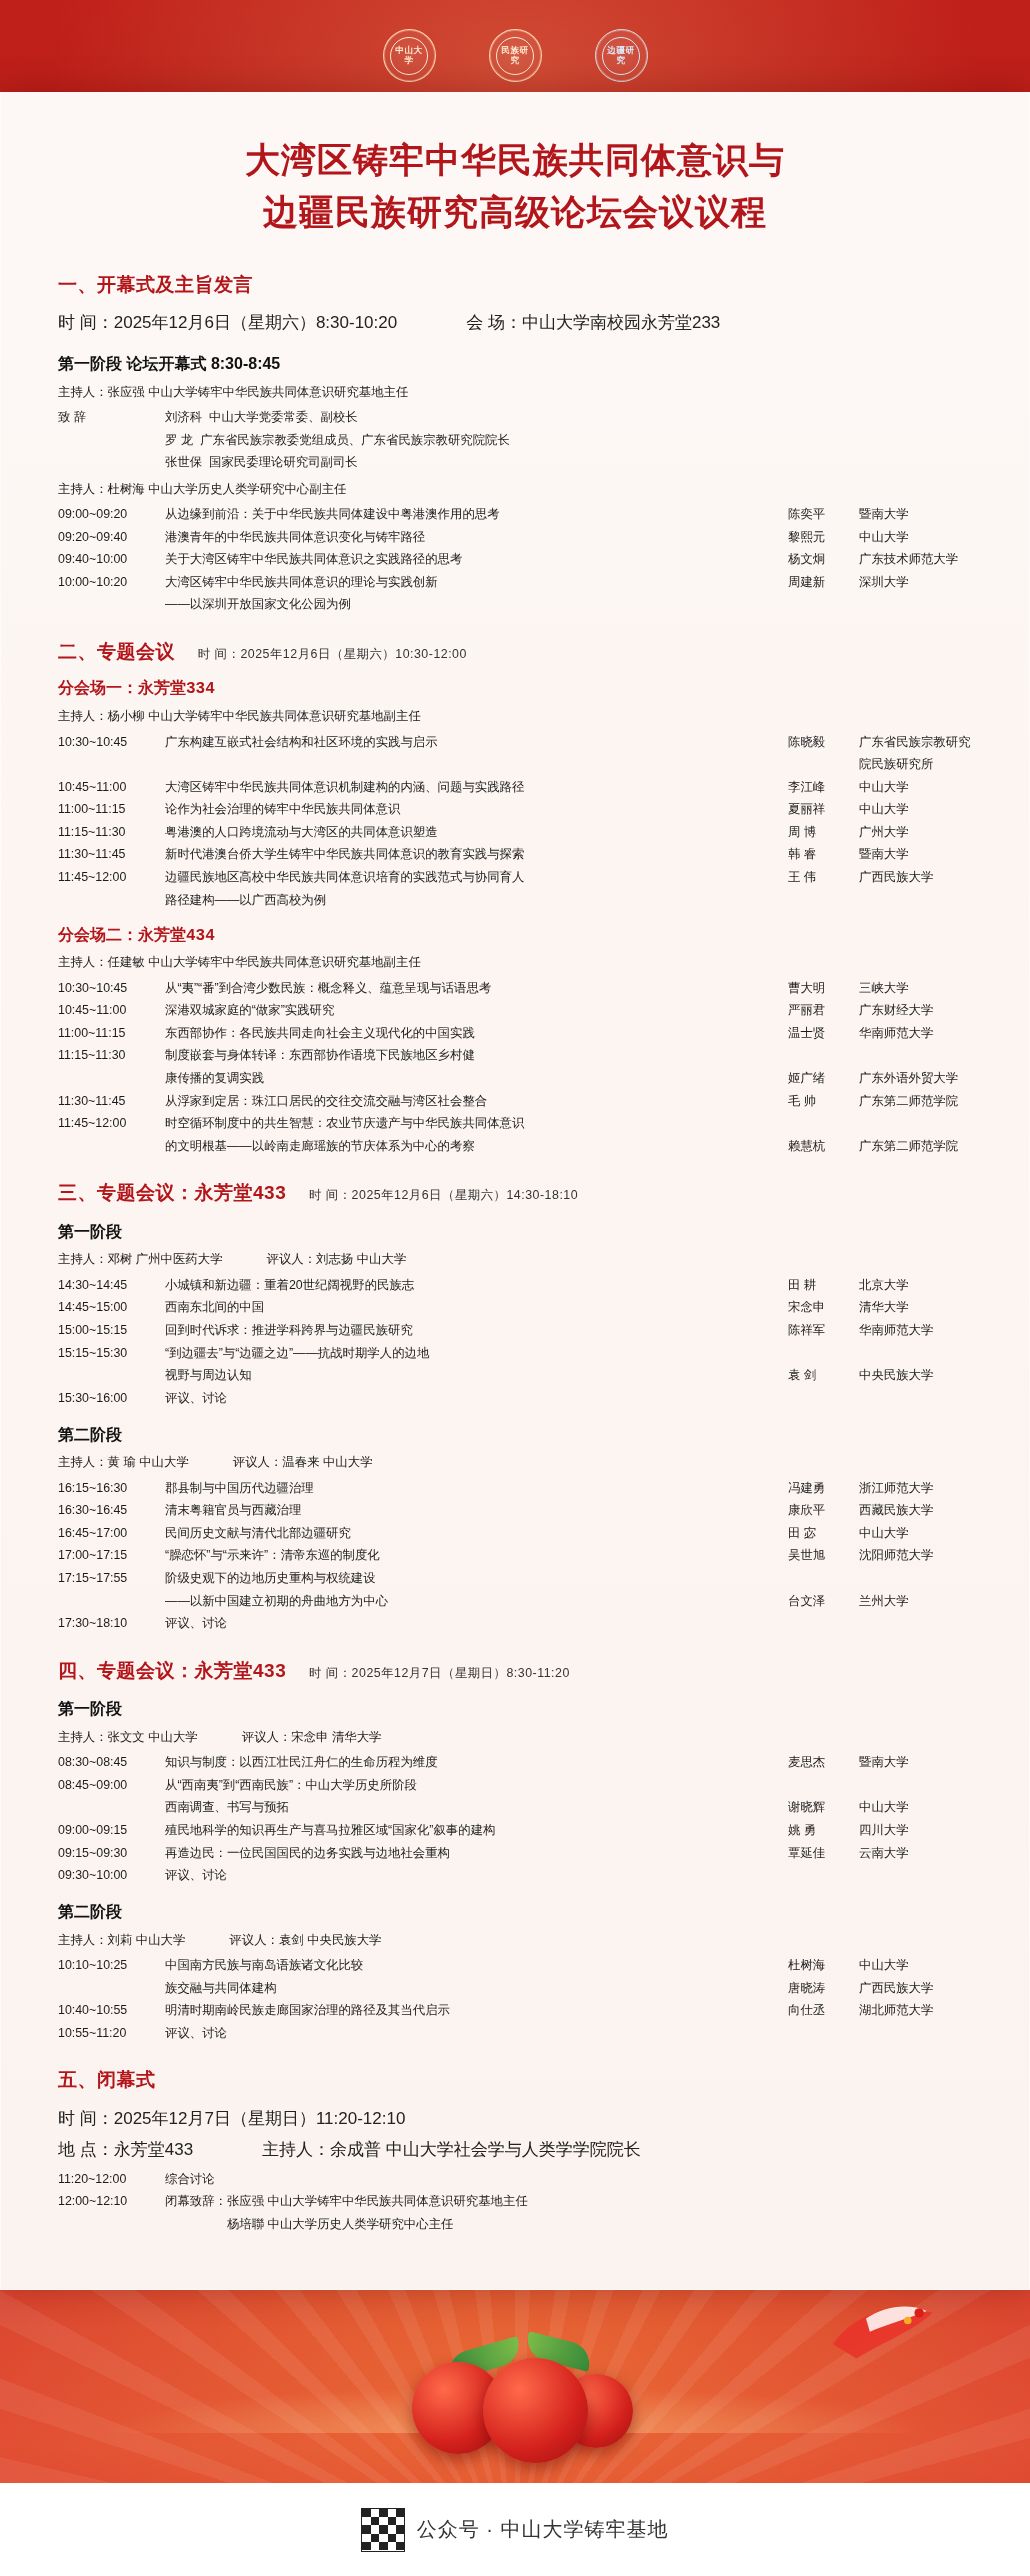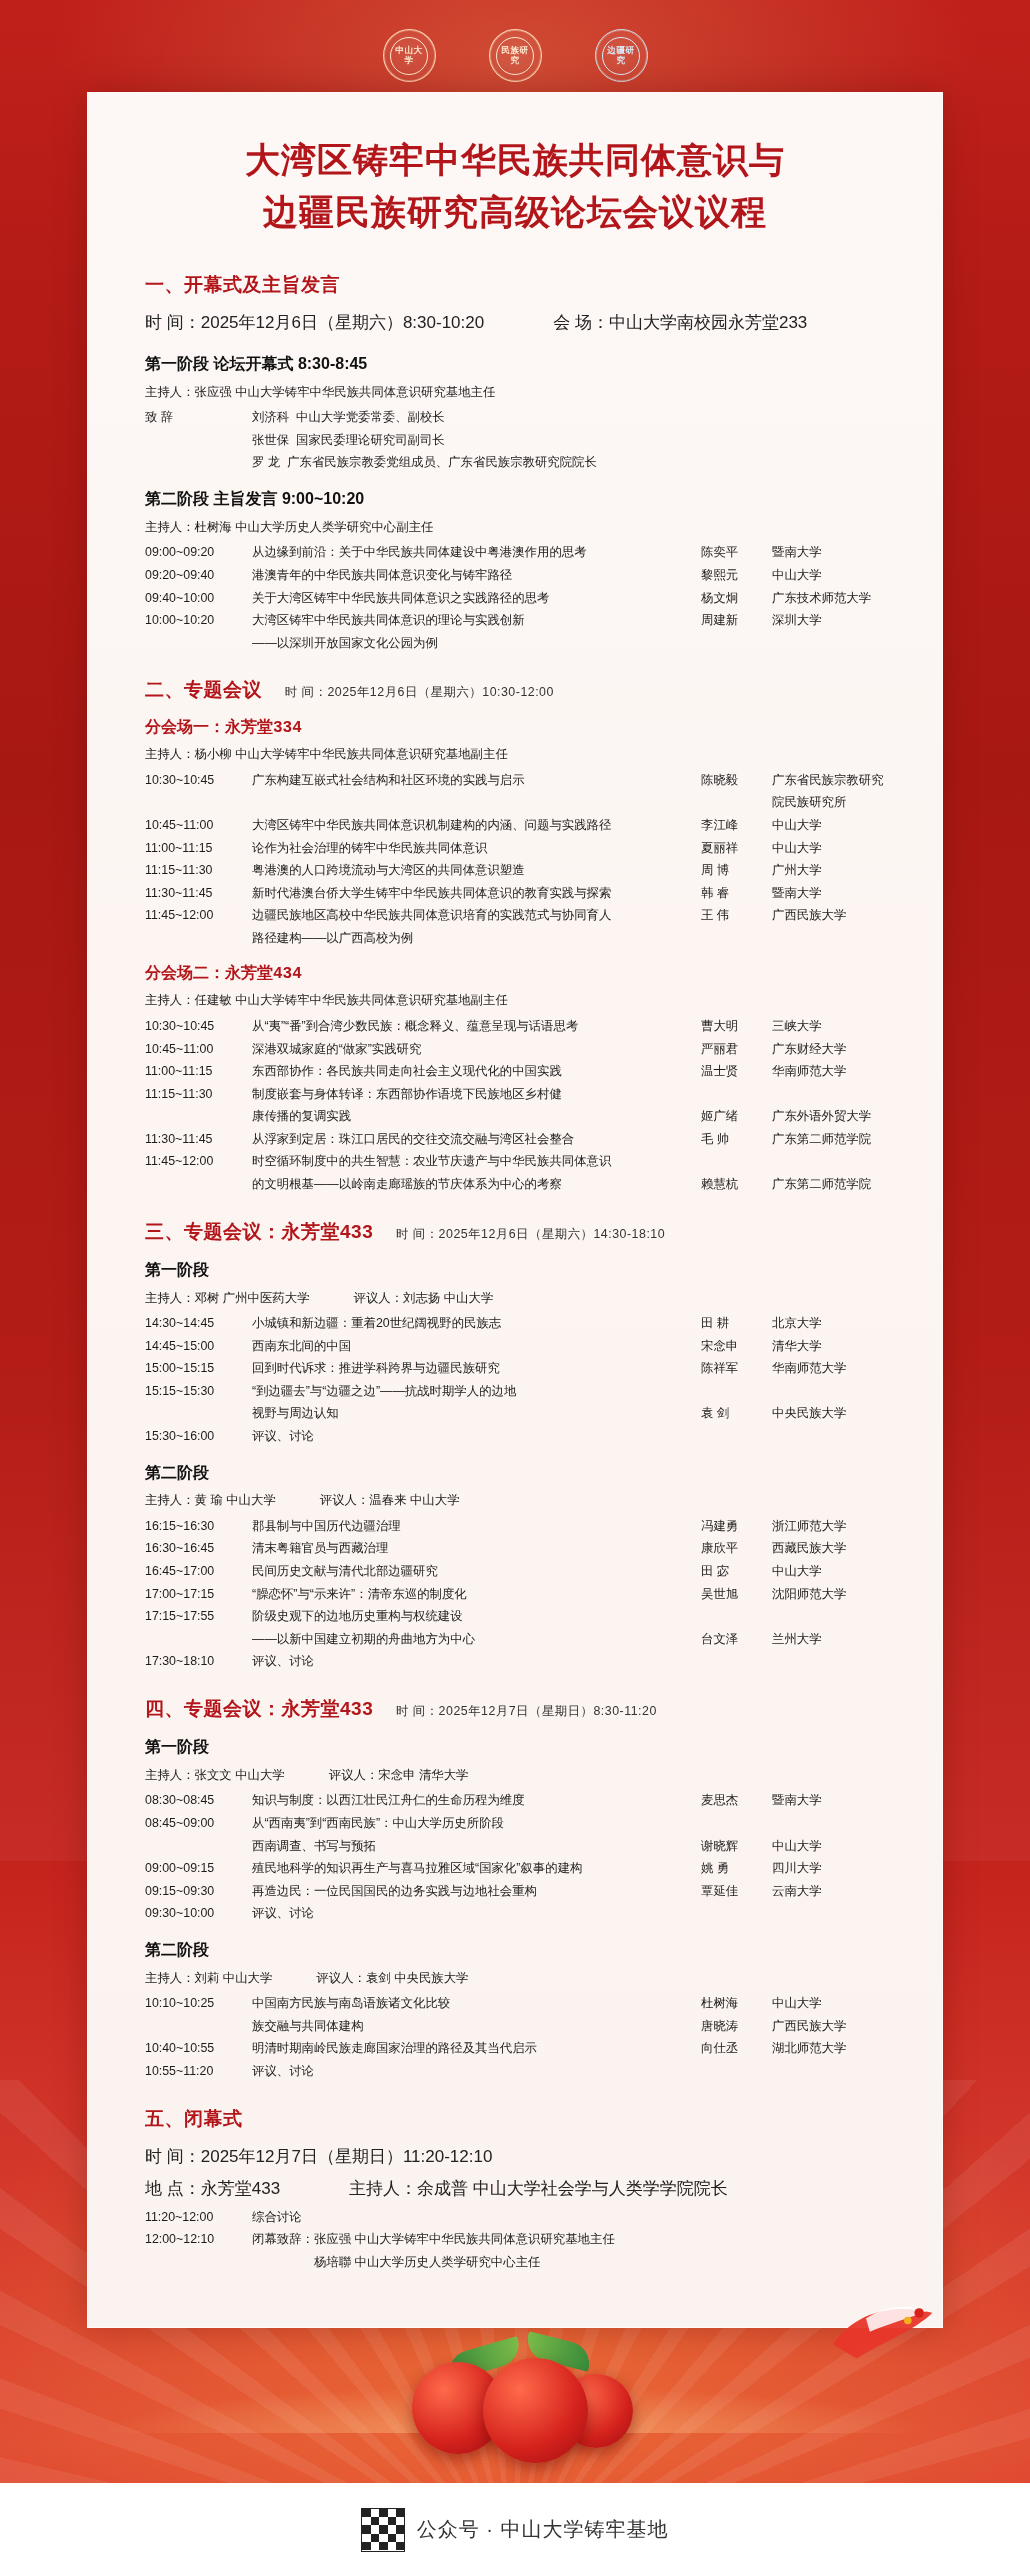--- a/index.html
+++ b/index.html
@@ -54,21 +54,21 @@
     width: 38px; height: 38px; border-radius: 50%;
     border: 1px solid currentColor;
     display:flex; align-items:center; justify-content:center;
     font-size: 8.6px; font-weight: bold;
   }
 
   
   .card {
     position: relative;
     margin: 3.8px auto 0;
-    width: 856px;
+    width: 1030px;
     min-height: 2194px;
     background: linear-gradient(180deg, #fdf8f6 0%, #fcf5f2 40%, #fbf3ef 100%);
     border: 1px solid rgba(255,255,255,0.6);
     box-shadow: 0 0 32px rgba(80,0,0,0.28);
     padding: 42px 57px 50px;
   }
 
   .title {
     text-align: center;
     color: #b3161a;
@@ -206,29 +206,28 @@
 
   <div class="sub-head black">第一阶段  论坛开幕式  8:30-8:45</div>
   <div class="chair">主持人：张应强  中山大学铸牢中华民族共同体意识研究基地主任</div>
   <div class="rows">
     <div class="row">
       <div class="time">致    辞</div>
       <div class="topic"><span>刘济科</span>&nbsp;&nbsp;<span>中山大学党委常委、副校长</span></div>
     </div>
     <div class="row cont">
       <div class="time">致    辞</div>
-      <div class="topic"><span>张世保</span>&nbsp;&nbsp;<span>国家民委理论研究司副司长</span></div>
+      <div class="topic"><span>罗  龙</span>&nbsp;&nbsp;<span>广东省民族宗教委党组成员、广东省民族宗教研究院院长</span></div>
     </div>
     <div class="row cont">
       <div class="time">致    辞</div>
-      <div class="topic"><span>罗  龙</span>&nbsp;&nbsp;<span>广东省民族宗教委党组成员、广东省民族宗教研究院院长</span></div>
-    </div>
-  </div>
-
-  <div class="sub-head black">第二阶段  主旨发言  9:00~10:20</div>
+      <div class="topic"><span>张世保</span>&nbsp;&nbsp;<span>国家民委理论研究司副司长</span></div>
+    </div>
+  </div>
+
   <div class="chair">主持人：杜树海  中山大学历史人类学研究中心副主任</div>
   <div class="rows">
     <div class="row">
       <div class="time">09:00~09:20</div>
       <div class="topic">从边缘到前沿：关于中华民族共同体建设中粤港澳作用的思考</div>
       <div class="person">陈奕平</div>
       <div class="org">暨南大学</div>
     </div>
     <div class="row">
       <div class="time">09:20~09:40</div>

